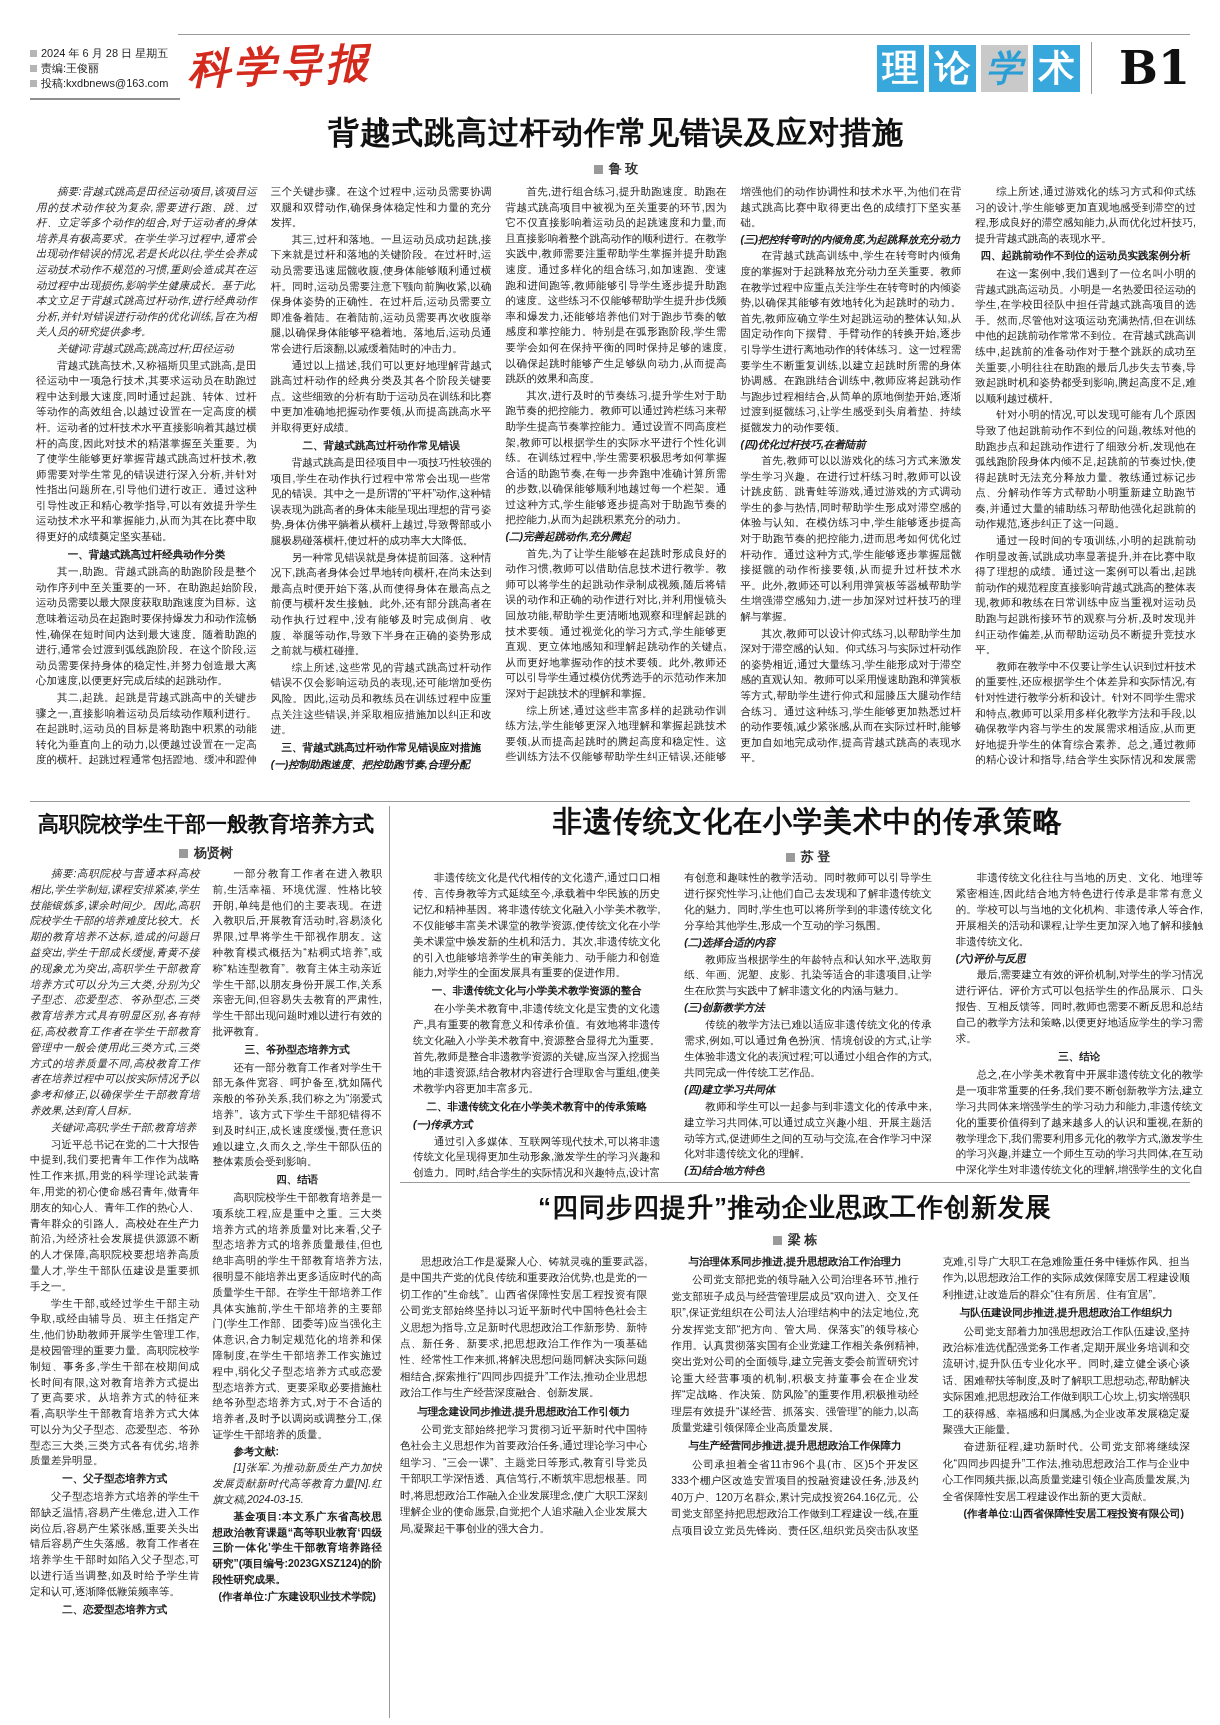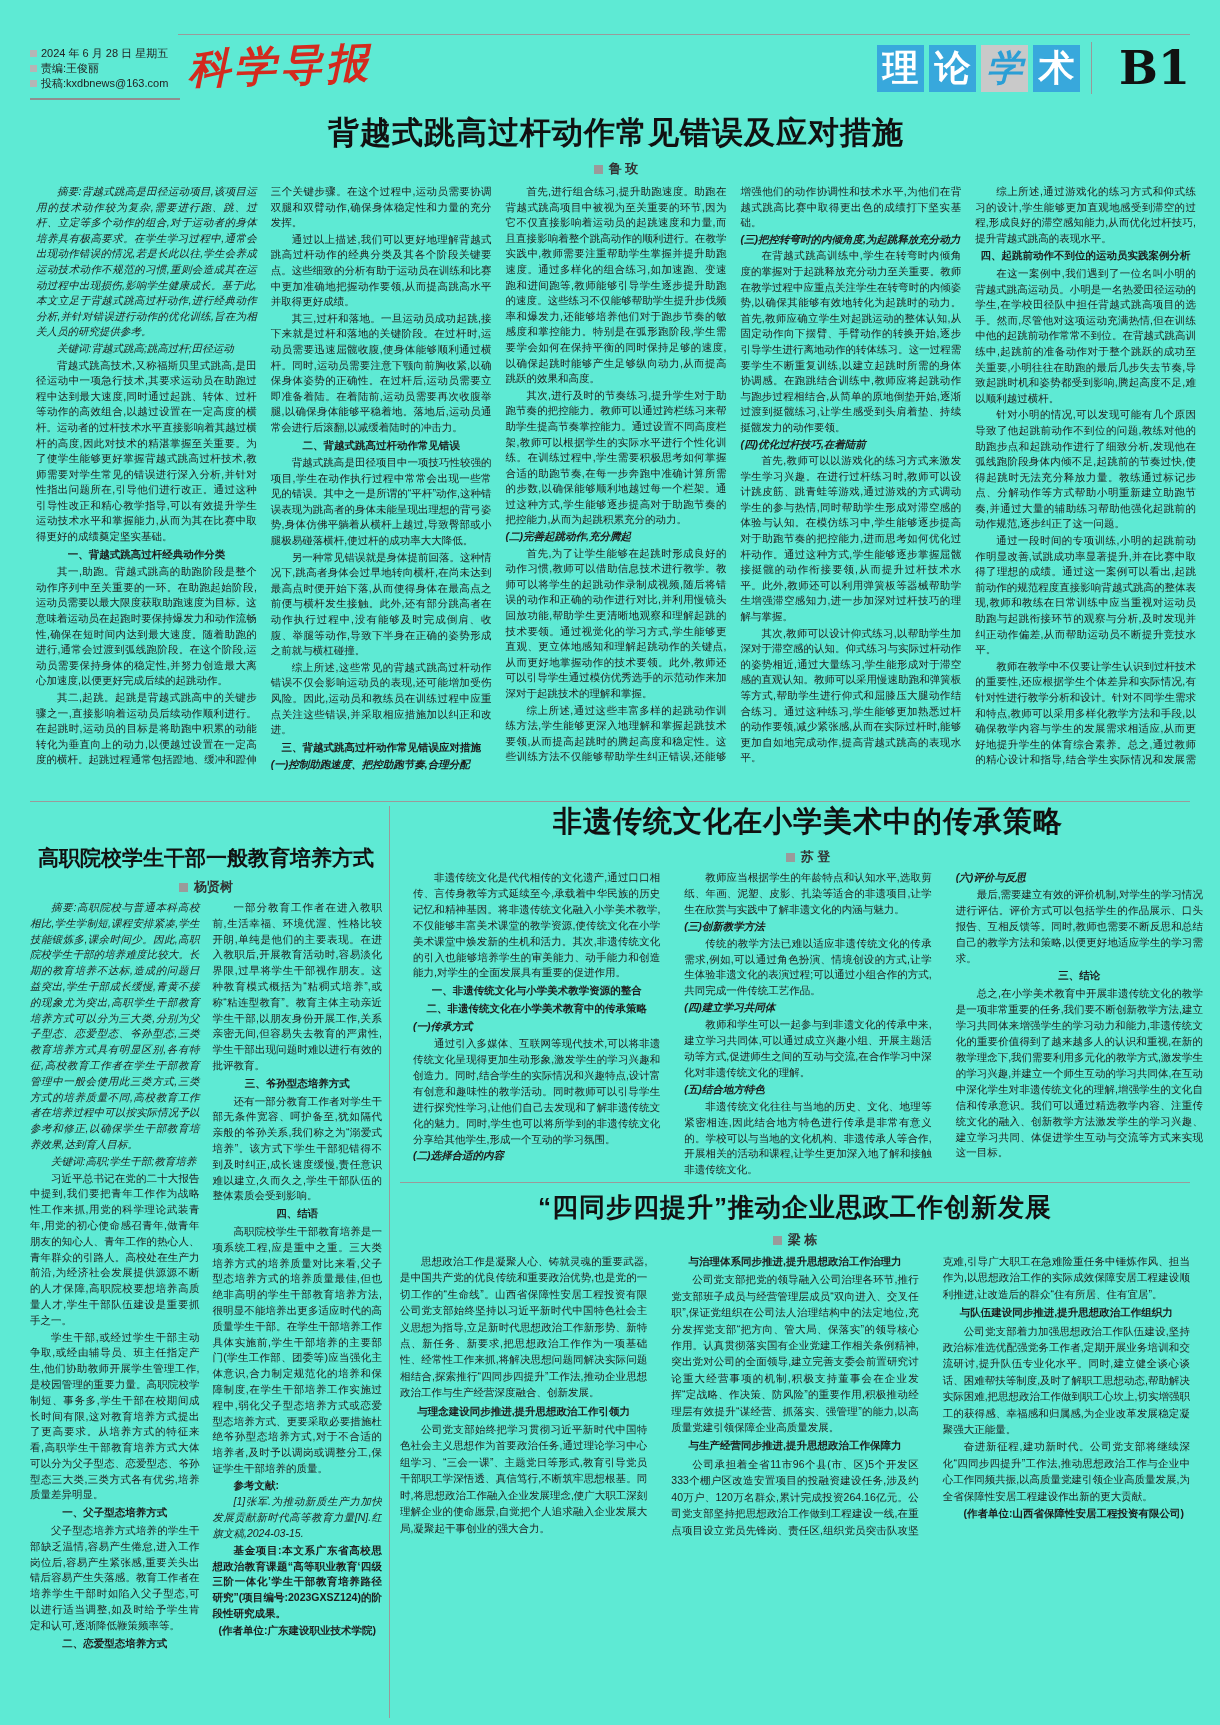--- a/index.html
+++ b/index.html
@@ -1,16 +1,16 @@
 <!DOCTYPE html>
 <html><head>
 <meta charset="utf-8">
 <style>
   html,body{margin:0;padding:0;background:#e8e8e4;}
-  .page{position:relative;width:1220px;height:1725px;margin:0 auto;background:#5eead4;
+  .page{position:relative;width:1220px;height:1725px;margin:0 auto;background:#ffffff;
         font-family:"Liberation Sans",sans-serif;color:#1c1c1c;overflow:hidden;}
   
   .topline{position:absolute;left:178px;top:34px;width:1012px;height:1px;background:#9a9a9a;}
   .pub-info{position:absolute;left:30px;top:44px;width:150px;border-bottom:2px solid #8f8f8f;
             padding-bottom:5px;font-size:11px;line-height:1.0;color:#222;}
   .pub-row{display:flex;align-items:center;gap:4px;margin:4px 0;white-space:nowrap;}
   .sq{display:inline-block;width:7px;height:7px;background:#b5b5b5;flex:0 0 auto;}
   .masthead{position:absolute;left:188px;top:38px;font-family:"DejaVu Serif",serif;
             font-style:italic;font-weight:bold;font-size:42px;color:#d42a1e;
             letter-spacing:4px;transform:rotate(-2deg);}
@@ -35,21 +35,21 @@
   .body p.t-ref{font-style:italic;}
   .body p.t-hp{font-weight:bold;}
   .body p.t-au{text-indent:0;text-align:right;font-weight:bold;padding-right:6px;}
   .a1{left:36px;top:112px;width:1160px;}
   .a1 .art-title{font-size:31px;}
   .a1 .body{column-count:5;column-gap:14px;height:596px;font-size:10.5px;line-height:15.6px;margin-top:6px;}
   .rule-h1{position:absolute;left:30px;top:801px;width:1160px;height:1px;background:#9a9a9a;}
   .rule-v{position:absolute;left:389px;top:806px;width:1px;height:912px;background:#9a9a9a;}
   .rule-h2{position:absolute;left:400px;top:1182px;width:790px;height:1px;background:#9a9a9a;}
   .a2{left:30px;top:810px;width:352px;}
-  .a2 .art-title{font-size:21px;letter-spacing:0;margin-top:34px;}
+  .a2 .art-title{font-size:21px;letter-spacing:0;}
   .a2 .body{column-count:2;column-gap:13px;height:842px;font-size:10.5px;line-height:15.8px;margin-top:4px;}
   .a3{left:413px;top:802px;width:790px;}
   .a3 .art-title{font-size:29px;}
   .a3 .body{column-count:3;column-gap:24px;height:314px;font-size:10.5px;line-height:15.9px;margin-top:4px;}
   .a4{left:400px;top:1190px;width:790px;}
   .a4 .art-title{font-size:26px;}
   .a4 .body{column-count:3;column-gap:24px;height:462px;font-size:10.5px;line-height:16.4px;margin-top:4px;}
 </style>
 </head>
 <body>
@@ -89,22 +89,22 @@
     <div class="byline">
       <span class="sq"></span><span>鲁 玫</span>
     </div>
     <div class="body">
         <p class="t-k">摘要:背越式跳高是田径运动项目,该项目运用的技术动作较为复杂,需要进行跑、跳、过杆、立定等多个动作的组合,对于运动者的身体培养具有极高要求。在学生学习过程中,通常会出现动作错误的情况,若是长此以往,学生会养成运动技术动作不规范的习惯,重则会造成其在运动过程中出现损伤,影响学生健康成长。基于此,本文立足于背越式跳高过杆动作,进行经典动作分析,并针对错误进行动作的优化训练,旨在为相关人员的研究提供参考。</p>
         <p class="t-k">关键词:背越式跳高;跳高过杆;田径运动</p>
         <p class="t-p">背越式跳高技术,又称福斯贝里式跳高,是田径运动中一项急行技术,其要求运动员在助跑过程中达到最大速度,同时通过起跳、转体、过杆等动作的高效组合,以越过设置在一定高度的横杆。运动者的过杆技术水平直接影响着其越过横杆的高度,因此对技术的精湛掌握至关重要。为了使学生能够更好掌握背越式跳高过杆技术,教师需要对学生常见的错误进行深入分析,并针对性指出问题所在,引导他们进行改正。通过这种引导性改正和精心教学指导,可以有效提升学生运动技术水平和掌握能力,从而为其在比赛中取得更好的成绩奠定坚实基础。</p>
         <p class="t-h">一、背越式跳高过杆经典动作分类</p>
         <p class="t-p">其一,助跑。背越式跳高的助跑阶段是整个动作序列中至关重要的一环。在助跑起始阶段,运动员需要以最大限度获取助跑速度为目标。这意味着运动员在起跑时要保持爆发力和动作流畅性,确保在短时间内达到最大速度。随着助跑的进行,通常会过渡到弧线跑阶段。在这个阶段,运动员需要保持身体的稳定性,并努力创造最大离心加速度,以便更好完成后续的起跳动作。</p>
         <p class="t-p">其二,起跳。起跳是背越式跳高中的关键步骤之一,直接影响着运动员后续动作顺利进行。在起跳时,运动员的目标是将助跑中积累的动能转化为垂直向上的动力,以便越过设置在一定高度的横杆。起跳过程通常包括蹬地、缓冲和蹬伸三个关键步骤。在这个过程中,运动员需要协调双腿和双臂动作,确保身体稳定性和力量的充分发挥。</p>
+        <p class="t-p">其三,过杆和落地。一旦运动员成功起跳,接下来就是过杆和落地的关键阶段。在过杆时,运动员需要迅速屈髋收腹,使身体能够顺利通过横杆。同时,运动员需要注意下颚向前胸收紧,以确保身体姿势的正确性。在过杆后,运动员需要立即准备着陆。在着陆前,运动员需要再次收腹举腿,以确保身体能够平稳着地。落地后,运动员通常会进行后滚翻,以减缓着陆时的冲击力。</p>
         <p class="t-p">通过以上描述,我们可以更好地理解背越式跳高过杆动作的经典分类及其各个阶段关键要点。这些细致的分析有助于运动员在训练和比赛中更加准确地把握动作要领,从而提高跳高水平并取得更好成绩。</p>
-        <p class="t-p">其三,过杆和落地。一旦运动员成功起跳,接下来就是过杆和落地的关键阶段。在过杆时,运动员需要迅速屈髋收腹,使身体能够顺利通过横杆。同时,运动员需要注意下颚向前胸收紧,以确保身体姿势的正确性。在过杆后,运动员需要立即准备着陆。在着陆前,运动员需要再次收腹举腿,以确保身体能够平稳着地。落地后,运动员通常会进行后滚翻,以减缓着陆时的冲击力。</p>
         <p class="t-h">二、背越式跳高过杆动作常见错误</p>
         <p class="t-p">背越式跳高是田径项目中一项技巧性较强的项目,学生在动作执行过程中常常会出现一些常见的错误。其中之一是所谓的“平杆”动作,这种错误表现为跳高者的身体未能呈现出理想的背弓姿势,身体仿佛平躺着从横杆上越过,导致臀部或小腿极易碰落横杆,使过杆的成功率大大降低。</p>
         <p class="t-p">另一种常见错误就是身体提前回落。这种情况下,跳高者身体会过早地转向横杆,在尚未达到最高点时便开始下落,从而使得身体在最高点之前便与横杆发生接触。此外,还有部分跳高者在动作执行过程中,没有能够及时完成倒肩、收腹、举腿等动作,导致下半身在正确的姿势形成之前就与横杠碰撞。</p>
         <p class="t-p">综上所述,这些常见的背越式跳高过杆动作错误不仅会影响运动员的表现,还可能增加受伤风险。因此,运动员和教练员在训练过程中应重点关注这些错误,并采取相应措施加以纠正和改进。</p>
         <p class="t-h">三、背越式跳高过杆动作常见错误应对措施</p>
         <p class="t-hk">(一)控制助跑速度、把控助跑节奏,合理分配</p>
         <p class="t-p">首先,进行组合练习,提升助跑速度。助跑在背越式跳高项目中被视为至关重要的环节,因为它不仅直接影响着运动员的起跳速度和力量,而且直接影响着整个跳高动作的顺利进行。在教学实践中,教师需要注重帮助学生掌握并提升助跑速度。通过多样化的组合练习,如加速跑、变速跑和进间跑等,教师能够引导学生逐步提升助跑的速度。这些练习不仅能够帮助学生提升步伐频率和爆发力,还能够培养他们对于跑步节奏的敏感度和掌控能力。特别是在弧形跑阶段,学生需要学会如何在保持平衡的同时保持足够的速度,以确保起跳时能够产生足够纵向动力,从而提高跳跃的效果和高度。</p>
         <p class="t-p">其次,进行及时的节奏练习,提升学生对于助跑节奏的把控能力。教师可以通过跨栏练习来帮助学生提高节奏掌控能力。通过设置不同高度栏架,教师可以根据学生的实际水平进行个性化训练。在训练过程中,学生需要积极思考如何掌握合适的助跑节奏,在每一步奔跑中准确计算所需的步数,以确保能够顺利地越过每一个栏架。通过这种方式,学生能够逐步提高对于助跑节奏的把控能力,从而为起跳积累充分的动力。</p>
         <p class="t-hk">(二)完善起跳动作,充分腾起</p>
         <p class="t-p">首先,为了让学生能够在起跳时形成良好的动作习惯,教师可以借助信息技术进行教学。教师可以将学生的起跳动作录制成视频,随后将错误的动作和正确的动作进行对比,并利用慢镜头回放功能,帮助学生更清晰地观察和理解起跳的技术要领。通过视觉化的学习方式,学生能够更直观、更立体地感知和理解起跳动作的关键点,从而更好地掌握动作的技术要领。此外,教师还可以引导学生通过模仿优秀选手的示范动作来加深对于起跳技术的理解和掌握。</p>
@@ -153,20 +153,21 @@
   </div>
 
   <div class="art a3">
     <div class="art-title">非遗传统文化在小学美术中的传承策略</div>
     <div class="byline">
       <span class="sq"></span><span>苏 登</span>
     </div>
     <div class="body">
         <p class="t-p">非遗传统文化是代代相传的文化遗产,通过口口相传、言传身教等方式延续至今,承载着中华民族的历史记忆和精神基因。将非遗传统文化融入小学美术教学,不仅能够丰富美术课堂的教学资源,使传统文化在小学美术课堂中焕发新的生机和活力。其次,非遗传统文化的引入也能够培养学生的审美能力、动手能力和创造能力,对学生的全面发展具有重要的促进作用。</p>
         <p class="t-h">一、非遗传统文化与小学美术教学资源的整合</p>
+        <p class="t-p">在小学美术教育中,非遗传统文化是宝贵的文化遗产,具有重要的教育意义和传承价值。有效地将非遗传统文化融入小学美术教育中,资源整合显得尤为重要。首先,教师是整合非遗教学资源的关键,应当深入挖掘当地的非遗资源,结合教材内容进行合理取舍与重组,使美术教学内容更加丰富多元。</p>
         <p class="t-h">二、非遗传统文化在小学美术教育中的传承策略</p>
         <p class="t-hk">(一)传承方式</p>
         <p class="t-p">通过引入多媒体、互联网等现代技术,可以将非遗传统文化呈现得更加生动形象,激发学生的学习兴趣和创造力。同时,结合学生的实际情况和兴趣特点,设计富有创意和趣味性的教学活动。同时教师可以引导学生进行探究性学习,让他们自己去发现和了解非遗传统文化的魅力。同时,学生也可以将所学到的非遗传统文化分享给其他学生,形成一个互动的学习氛围。</p>
         <p class="t-hk">(二)选择合适的内容</p>
         <p class="t-p">教师应当根据学生的年龄特点和认知水平,选取剪纸、年画、泥塑、皮影、扎染等适合的非遗项目,让学生在欣赏与实践中了解非遗文化的内涵与魅力。</p>
         <p class="t-hk">(三)创新教学方法</p>
         <p class="t-p">传统的教学方法已难以适应非遗传统文化的传承需求,例如,可以通过角色扮演、情境创设的方式,让学生体验非遗文化的表演过程;可以通过小组合作的方式,共同完成一件传统工艺作品。</p>
         <p class="t-hk">(四)建立学习共同体</p>
         <p class="t-p">教师和学生可以一起参与到非遗文化的传承中来,建立学习共同体,可以通过成立兴趣小组、开展主题活动等方式,促进师生之间的互动与交流,在合作学习中深化对非遗传统文化的理解。</p>
         <p class="t-hk">(五)结合地方特色</p>

